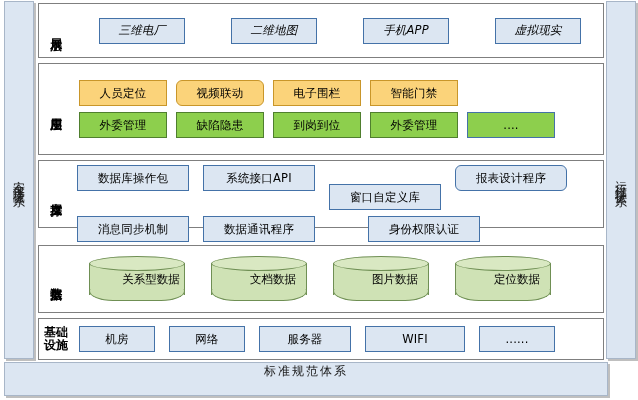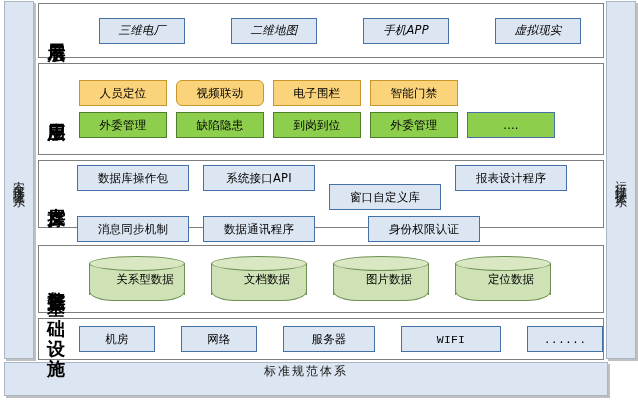--- a/index.html
+++ b/index.html
@@ -80,21 +80,21 @@
   .layer-label {
     flex: 0 0 34px;
     display: flex;
     align-items: center;
     justify-content: center;
     height: 100%;
   }
   .layer-label-text {
     writing-mode: vertical-rl;
     text-orientation: upright;
-    font-size: 18px;
+    font-size: 12px;
     font-weight: bold;
     letter-spacing: 1px;
     color: #000000;
     line-height: 1.05;
     white-space: nowrap;
   }
   .layer-label.two-col .layer-label-text {
     writing-mode: horizontal-tb;
     text-orientation: mixed;
     letter-spacing: 0px;
@@ -179,21 +179,21 @@
     left: 0; top: 0;
     width: 96px;
     height: 15px;
     box-sizing: border-box;
     background: #d9e8c2;
     border: 1px solid #6f8f54;
     border-radius: 50%;
   }
   .cyl-text {
     position: absolute;
-    left: 8px; top: 0;
+    left: 14px; top: 0;
     width: 96px;
     height: 46px;
     display: flex;
     align-items: center;
     justify-content: center;
     font-size: 11.5px;
     color: #000000;
     white-space: nowrap;
   }
 </style>
@@ -282,21 +282,21 @@
           <div class="row" style="gap: 14px; padding-left: 4px;">
             <div class="node blue" style="width: 112px;">
               <span>数据库操作包</span>
             </div>
             <div class="node blue" style="width: 112px;">
               <span>系统接口API</span>
             </div>
             <div class="node blue" style="width: 112px; margin-top: 38px;">
               <span>窗口自定义库</span>
             </div>
-            <div class="node blue" style="width: 112px;">
+            <div class="node blue" style="width: 112px; border-radius: 6px;">
               <span>报表设计程序</span>
             </div>
           </div>
           <div class="row" style="gap: 14px; padding-left: 4px;">
             <div class="node blue" style="width: 112px;">
               <span>消息同步机制</span>
             </div>
             <div class="node blue" style="width: 112px;">
               <span>数据通讯程序</span>
             </div>
@@ -337,21 +337,21 @@
               <div class="cyl-text">定位数据</div>
             </div>
           </div>
         </div>
       </div>
       <div class="layer" style="top: 318px; height: 42px;">
         <div class="layer-label two-col">
           <span class="layer-label-text">基础设施</span>
         </div>
         <div class="layer-body">
-          <div class="row" style="gap: 26px; padding-left: 6px; font-family: Liberation Mono, monospace;">
+          <div class="row" style="gap: 14px; padding-left: 6px;">
             <div class="node blue" style="width: 76px;">
               <span>机房</span>
             </div>
             <div class="node blue" style="width: 76px;">
               <span>网络</span>
             </div>
             <div class="node blue" style="width: 92px;">
               <span>服务器</span>
             </div>
             <div class="node blue" style="width: 100px;">

